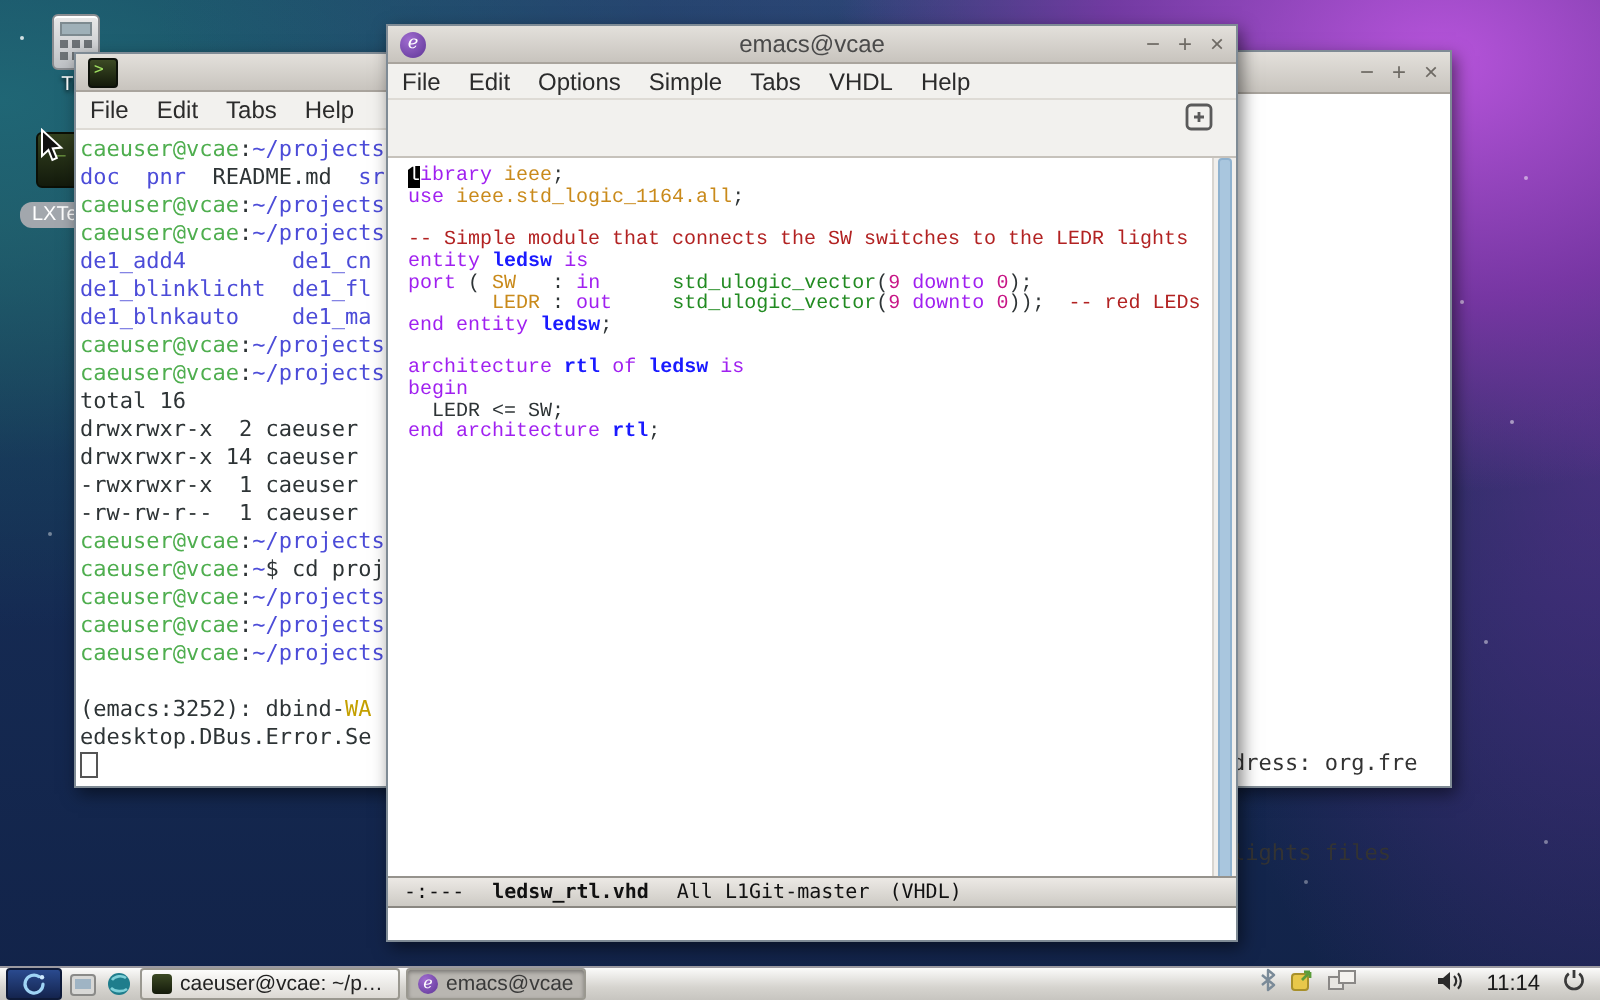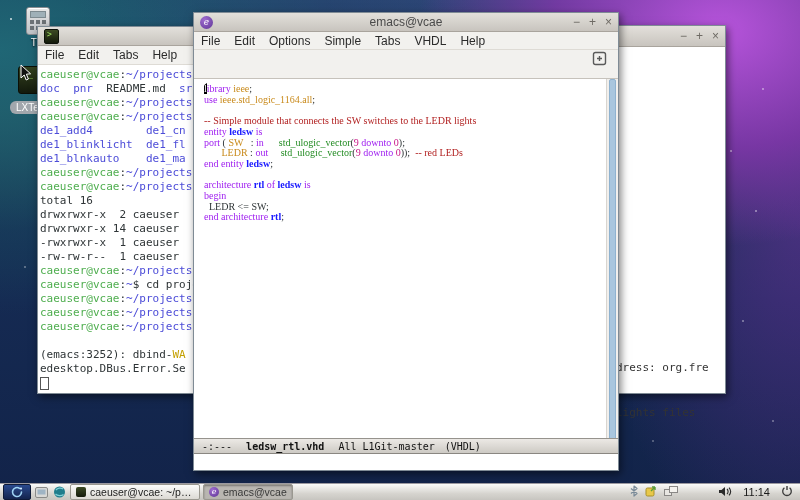--- a/index.html
+++ b/index.html
@@ -50,35 +50,35 @@
   
   #emacs{left:193px;top:12px;width:424px;height:457px;z-index:5;display:flex;flex-direction:column;}
   .eicon{width:13px;height:13px;border-radius:50%;background:radial-gradient(circle at 35% 30%,#a06cd0,#5e3596);color:#fff;
     font-size:9px;font-style:italic;text-align:center;line-height:13px;font-family:"DejaVu Serif",serif;}
   #emacs .menubar{height:17px;}
   .etoolbar{height:28px;background:#f2f1ee;border-bottom:1px solid #c6c2bb;display:flex;align-items:flex-end;gap:11px;padding:0 10px;flex-direction:column;}
   .tbtn{display:flex;align-items:center;gap:3px;}
   .tbtn svg{display:block;}
   .tlabel{font-size:11px;color:#b4b1ab;}
   .ebody{flex:1;display:flex;min-height:0;background:#fff;}
-  .codearea{flex:1;padding:5px 0 0 10px;font-family:Liberation Serif, serif;font-size:10px;line-height:10.7px;white-space:pre;overflow:hidden;color:#222;border-radius:27px;}
+  .codearea{flex:1;padding:5px 0 0 10px;font-family:Liberation Mono, monospace;font-size:10px;line-height:10.7px;white-space:pre;overflow:hidden;color:#222;border-radius:27px;}
   .c-k{color:#a020f0;} .c-f{color:#1a1aff;font-weight:bold;} .c-v{color:#c98a1b;} .c-t{color:#228b22;text-align:center;}
   .c-c{color:#b22222;} .c-n{color:#c71585;} .c-bc{background:#000;color:#fff;}
   .scrolllane{width:11px;background:#f1efec;border-left:1px solid #d8d5d0;display:flex;justify-content:center;}
   .scrollthumb{width:5px;height:100%;background:#a9c6de;border:1px solid #8fb2cf;border-radius:2px;}
   .modeline{height:14px;background:linear-gradient(#ece9e5,#cdcac4);border-top:1px solid #96938d;border-bottom:1px solid #8a8781;
     font-family:"DejaVu Sans Mono",monospace;font-size:10px;color:#111;display:flex;align-items:center;padding:0 8px;white-space:pre;}
   .modeline .fname{font-weight:bold;margin:0 14px;}
   .modeline .pos{margin-right:0;} .modeline .vc{margin-right:10px;}
   .echoarea{height:16px;background:#fff;}
 
   
   #rightwin{left:612px;top:25px;width:112px;height:367px;z-index:3;}
   #rightwin .tbar{height:20px;}
-  .rwtext{position:absolute;left:3px;top:304px;font-family:"DejaVu Sans Mono",monospace;font-size:11px;line-height:15px;color:#333;white-space:pre;}
+  .rwtext{position:absolute;left:3px;top:318px;font-family:"DejaVu Sans Mono",monospace;font-size:11px;line-height:15px;color:#333;white-space:pre;}
 
   
   #taskbar{position:absolute;left:0;bottom:0;width:800px;height:17px;z-index:30;
     background:linear-gradient(#fbfbfa,#d6d4cf 60%,#c7c5c0);border-top:1px solid #9b99a0;display:flex;align-items:center;gap:3px;padding:0 3px;box-sizing:border-box;}
   .startbtn{width:26px;height:14px;border-radius:2px;background:linear-gradient(#2a4a8e,#14244e);border:1px solid #0e1a38;display:flex;align-items:center;justify-content:center;}
   .smicon{width:15px;height:13px;display:flex;align-items:center;justify-content:center;}
   .taskbtn{height:14px;display:flex;align-items:center;gap:4px;padding:0 5px;border:1px solid #9a9890;border-radius:2px;
     background:linear-gradient(#fcfcfb,#dcd9d4);font-size:10.5px;color:#222;max-width:118px;}
   .taskbtn .tl{white-space:nowrap;overflow:hidden;text-overflow:ellipsis;}
   .taskbtn.active{background:#b9b6b1;box-shadow:inset 0 1px 2px rgba(0,0,0,.35);color:#3a3a3a;}

